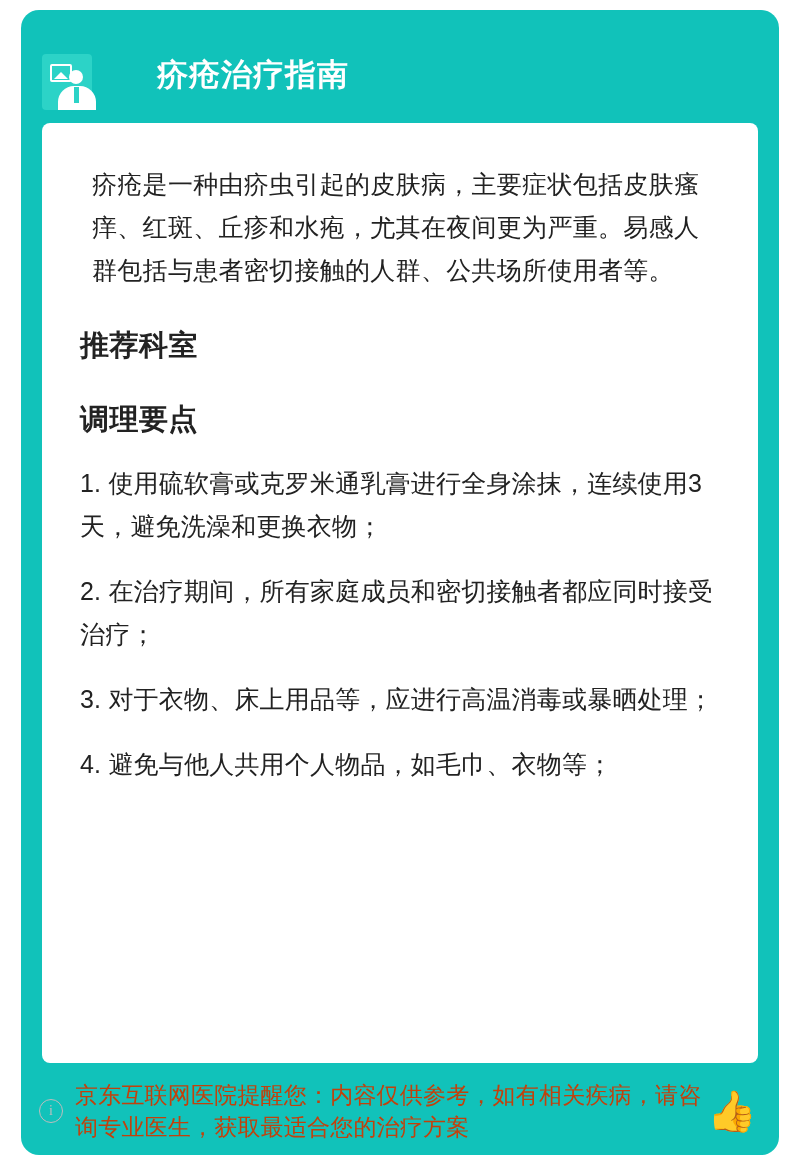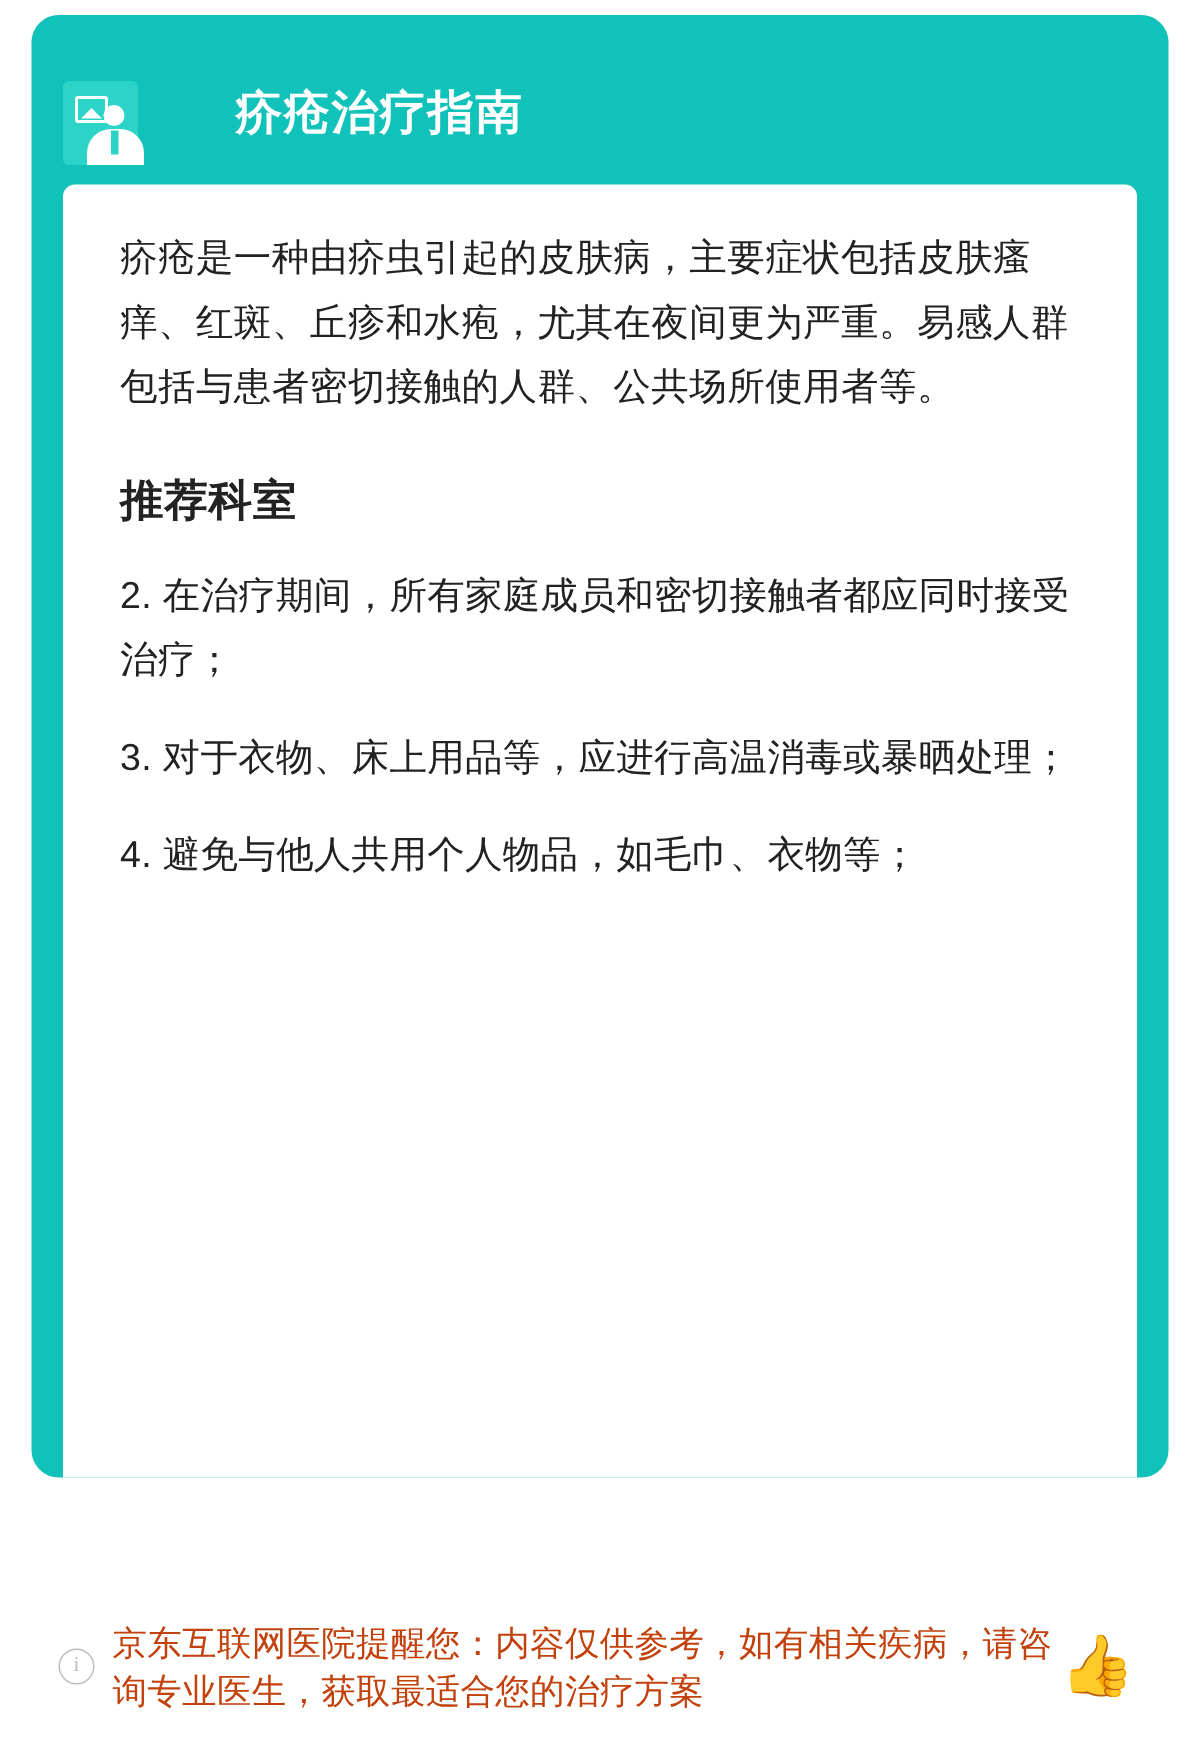--- a/index.html
+++ b/index.html
@@ -11,21 +11,21 @@
     height: 1165px;
     background: #ffffff;
     font-family: "Liberation Sans", sans-serif;
     -webkit-font-smoothing: antialiased;
   }
   .card {
     position: absolute;
     left: 21px;
     top: 10px;
     width: 758px;
-    height: 975px;
+    height: 1145px;
     background: #11c2ba;
     border-radius: 18px;
     box-sizing: border-box;
     overflow: hidden;
   }
   .doc-icon {
     position: absolute;
     left: 21px;
     top: 44px;
     width: 56px;
@@ -115,21 +115,21 @@
     margin: 0 0 22px 0;
     font-size: 29px;
     font-weight: bold;
     color: #222222;
     letter-spacing: 0.5px;
   }
   h2.section.spaced {
     margin-top: 34px;
   }
   p.body {
-    margin: 0;
+    margin: 12px;
     font-size: 25px;
     line-height: 43px;
     color: #222222;
     letter-spacing: 0.3px;
   }
   p.plain {
     margin: 0 0 4px 0;
     font-size: 25px;
     line-height: 40px;
     color: #222222;
@@ -203,22 +203,24 @@
 
   <div class="title">疥疮治疗指南</div>
 
   <div class="sheet">
     <div class="content">
 
       <p class="body">疥疮是一种由疥虫引起的皮肤病，主要症状包括皮肤瘙痒、红斑、丘疹和水疱，尤其在夜间更为严重。易感人群包括与患者密切接触的人群、公共场所使用者等。</p>
 
       <h2 class="section spaced">推荐科室</h2>
 
+      <h2 class="section spaced">调理要点</h2>
 
       <div class="steps">
+        <div class="step">1. 使用硫软膏或克罗米通乳膏进行全身涂抹，连续使用3天，避免洗澡和更换衣物；</div>
         <div class="step">2. 在治疗期间，所有家庭成员和密切接触者都应同时接受治疗；</div>
         <div class="step">3. 对于衣物、床上用品等，应进行高温消毒或暴晒处理；</div>
         <div class="step">4. 避免与他人共用个人物品，如毛巾、衣物等；</div>
       </div>
 
     </div>
   </div>
 </div>
 
 <div class="footer">

